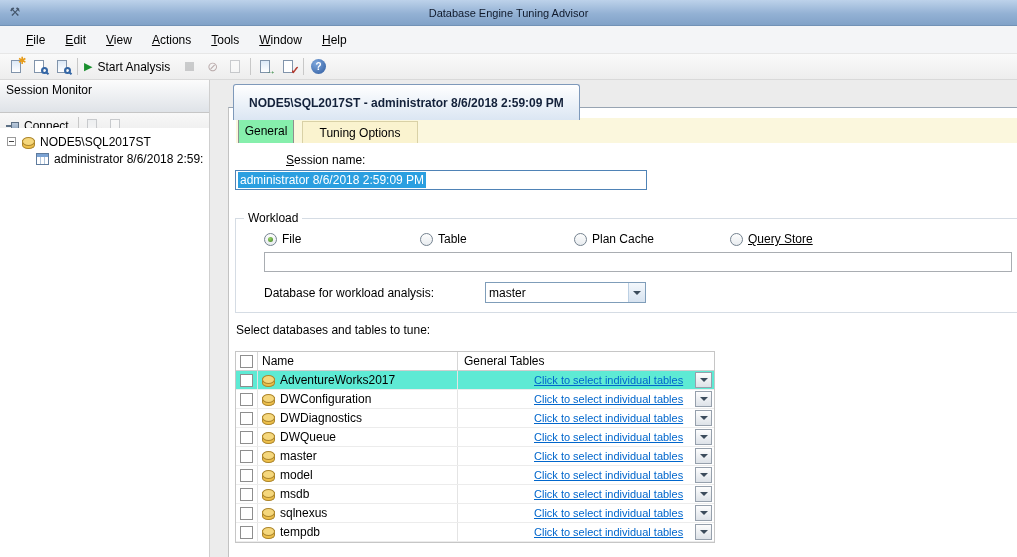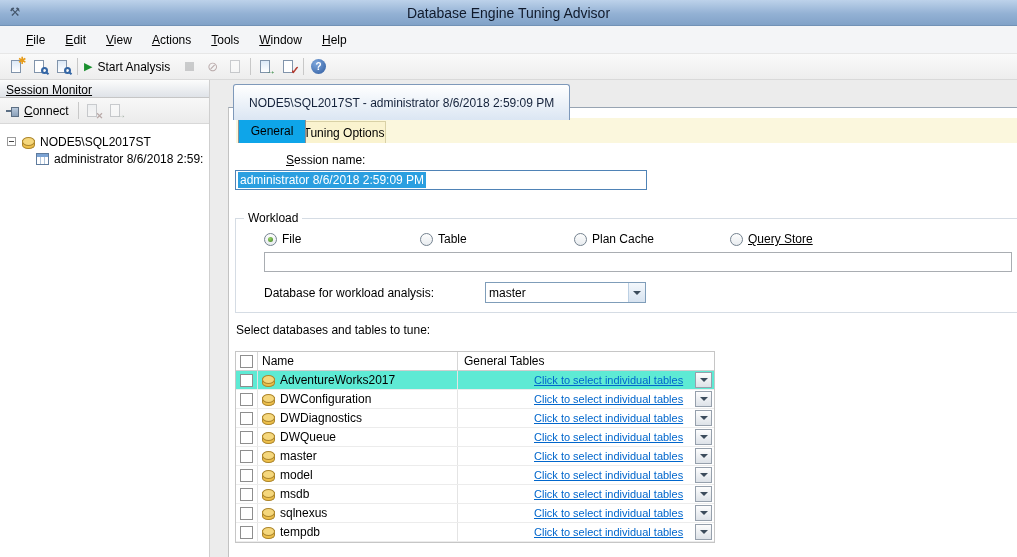--- a/index.html
+++ b/index.html
@@ -1,21 +1,21 @@
 <!DOCTYPE html>
 <html><head>
 <meta charset="utf-8">
 <style>
 *{box-sizing:border-box;margin:0;padding:0;}
 html,body{width:1017px;height:557px;}
 body{position:relative;overflow:hidden;background:#ececec;font-family:"Liberation Sans",sans-serif;font-size:12px;color:#000;}
 
 
 .titlebar{position:absolute;left:0;top:0;right:0;height:26px;background:linear-gradient(#bdd2ea,#93b1d4 55%,#81a2c8);border-bottom:1px solid #7292b6;}
-.title-text{position:absolute;inset:0;display:flex;align-items:center;justify-content:center;font-size:14px;color:#101a2c;}
+.title-text{position:absolute;inset:0;display:flex;align-items:center;justify-content:center;font-size:11px;color:#101a2c;}
 .app-icon{position:absolute;left:7px;top:4px;width:16px;height:16px;font-size:12px;line-height:17px;text-align:center;color:#44566b;z-index:1;}
 
 
 .menubar{position:absolute;left:0;top:26px;right:0;height:28px;background:#f4f5f7;border-bottom:1px solid #e7e7e7;padding-left:16px;display:flex;align-items:center;}
 .menu-item{display:inline-block;padding:5px 10px;cursor:default;}
 .menu-item::first-letter{text-decoration:underline;}
 
 
 .toolbar{position:absolute;left:0;top:54px;right:0;height:26px;background:linear-gradient(#fafafa,#ededed);border-bottom:1px solid #d9d9d9;display:flex;align-items:center;padding-left:5px;}
 .tb-btn{width:23px;height:22px;display:flex;align-items:center;justify-content:center;flex:none;}
@@ -31,21 +31,21 @@
 .mag::after{content:"";position:absolute;right:-3px;bottom:-2px;width:4px;height:2px;background:#3466a5;transform:rotate(40deg);}
 .sq{width:9px;height:9px;background:#8d939c;}
 .slash{font-size:13px;color:#a33;line-height:16px;}
 .arrow-g{position:absolute;right:-2px;bottom:-1px;color:#1c7c2c;font-size:10px;font-weight:bold;}
 .check-r{position:absolute;right:-3px;bottom:-2px;color:#b3392e;font-size:11px;font-weight:bold;}
 .x-red{position:absolute;right:-2px;bottom:-2px;color:#b3392e;font-size:9px;font-weight:bold;}
 .help-ic{width:15px;height:15px;border-radius:50%;background:radial-gradient(circle at 35% 30%,#7ea7dd,#2d5a9e);color:#fff;font-weight:bold;font-size:10px;display:flex;align-items:center;justify-content:center;}
 
 
 .left-panel{position:absolute;left:0;top:80px;width:210px;bottom:0;background:#fff;border-right:1px solid #cfcfcf;}
-.panel-header{height:18px;background:linear-gradient(#fcfcfc,#dfe3e8);border-bottom:1px solid #c6c6c6;padding:3px 6px 0;text-decoration:underline;}
+.panel-header{height:33px;background:linear-gradient(#fcfcfc,#dfe3e8);border-bottom:1px solid #c6c6c6;padding:3px 6px 0;}
 .panel-toolbar{height:26px;background:linear-gradient(#f8f8f8,#ebebeb);border-bottom:1px solid #d8d8d8;display:flex;align-items:center;padding-left:3px;}
 .connect-btn{display:flex;align-items:center;height:22px;padding:0 6px 0 3px;}
 .connect-label{display:inline-block;margin-left:4px;}
 .connect-label::first-letter{text-decoration:underline;}
 .plug{width:14px;height:12px;position:relative;display:inline-block;}
 .plug::before{content:"";position:absolute;left:0;top:5px;width:5px;height:2px;background:#5c6f84;}
 .plug::after{content:"";position:absolute;left:5px;top:2px;width:6px;height:8px;background:linear-gradient(#b9c9dc,#8ba1ba);border:1px solid #5c6f84;}
 .tree{position:absolute;left:0;top:48px;right:0;bottom:0;background:#fff;padding-top:5px;}
 .tree-row{height:17px;display:flex;align-items:center;white-space:nowrap;overflow:hidden;}
 .expander{flex:none;width:9px;height:9px;border:1px solid #9a9a9a;background:#fff;position:relative;margin:0 6px 0 7px;}
@@ -55,28 +55,28 @@
 
 
 .db-icon{width:13px;height:14px;position:relative;display:inline-block;flex:none;}
 .db-icon::before{content:"";position:absolute;left:0;right:0;top:2px;height:7px;background:#f5d77c;border:1px solid #ad862c;border-radius:50%;z-index:1;}
 .db-icon::after{content:"";position:absolute;left:0;right:0;top:5px;bottom:0;background:#eec04a;border:1px solid #ad862c;border-top:none;border-radius:0 0 6px 6px / 0 0 4px 4px;}
 .table-icon{width:13px;height:12px;border:1px solid #5f7b9d;background:#fff;position:relative;display:inline-block;flex:none;}
 .table-icon::before{content:"";position:absolute;left:0;right:0;top:0;height:3px;background:#7ba3d4;}
 .table-icon::after{content:"";position:absolute;left:3px;top:3px;bottom:0;width:1px;background:#b3c6dc;box-shadow:4px 0 #b3c6dc;}
 
 
-.session-tab{position:absolute;left:233px;top:84px;height:36px;padding:12px 15px;display:flex;align-items:center;background:linear-gradient(#ffffff,#dbe6f3);border:1px solid #7e99ba;border-bottom:none;border-radius:3px 3px 0 0;font-weight:normal;color:#13213a;z-index:3;white-space:nowrap;}
+.session-tab{position:absolute;left:233px;top:84px;height:36px;padding:12px 15px;display:flex;align-items:center;background:linear-gradient(#ffffff,#dbe6f3);border:1px solid #7e99ba;border-bottom:none;border-radius:3px 3px 0 0;font-weight:bold;color:#13213a;z-index:3;white-space:nowrap;}
 
 
 .main-panel{position:absolute;left:228px;top:107px;right:0;bottom:0;background:#fff;border-top:1px solid #98a4b2;border-left:1px solid #c2c2c2;}
 .tabstrip{position:absolute;left:7px;right:0;top:10px;height:25px;background:#fbf7dd;}
 .tab{position:absolute;display:flex;align-items:center;justify-content:center;cursor:default;}
-.tab-general{left:2px;top:0;bottom:0;width:68px;background:#0ea5e9;border:1px solid #8f8f8f;border-bottom:none;z-index:2;}
-.tab-tuning{left:66px;bottom:0;height:22px;width:84px;background:#faf3cf;border:1px solid #d9d1a6;border-bottom:none;}
+.tab-general{left:2px;top:0;bottom:0;width:56px;background:#86efac;border:1px solid #8f8f8f;border-bottom:none;z-index:2;}
+.tab-tuning{left:66px;bottom:0;height:22px;width:116px;background:#faf3cf;border:1px solid #d9d1a6;border-bottom:none;}
 .lbl{position:absolute;white-space:nowrap;}
 .u1{display:inline-block;}
 .u1::first-letter{text-decoration:underline;}
 .session-name-label{left:13px;top:45px;margin-left:44px;}
 .session-input{position:absolute;left:6px;top:62px;width:412px;height:20px;background:#fff;border:1px solid #4f83b6;display:flex;align-items:center;padding-left:2px;overflow:hidden;}
 .sel-text{background:#2b9fe0;color:#fff;padding:1px 2px;white-space:nowrap;}
 .groupbox{position:absolute;left:6px;top:110px;right:-2px;height:95px;border:1px solid #d5dce4;}
 .group-label{position:absolute;left:8px;top:-8px;background:#fff;padding:0 4px;}
 .radio{position:absolute;top:13px;display:flex;align-items:center;gap:5px;}
 .radio-circle{width:13px;height:13px;border:1px solid #74828f;border-radius:50%;background:linear-gradient(#fdfdfd,#e8ecef);position:relative;flex:none;}

